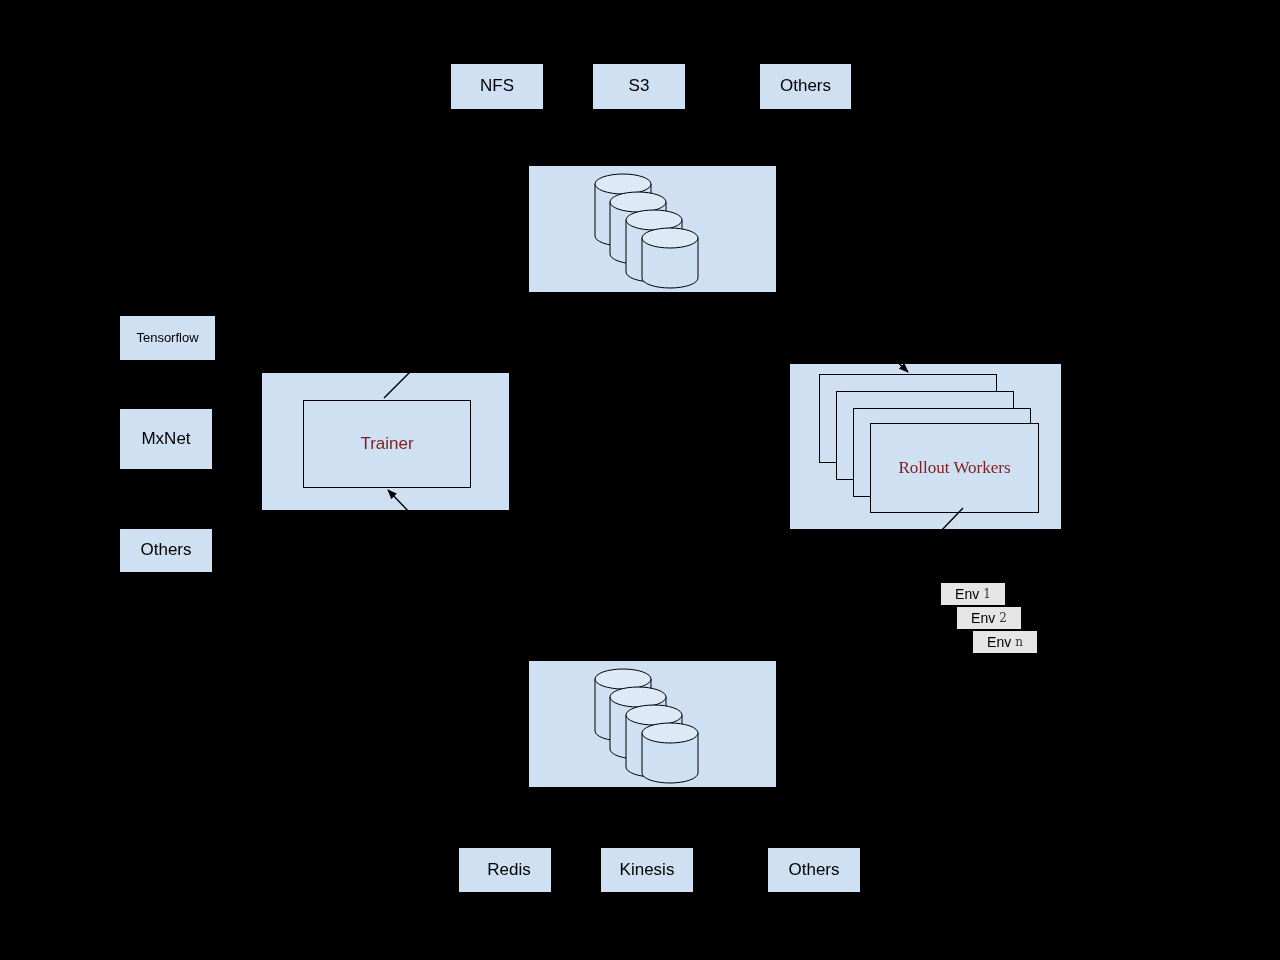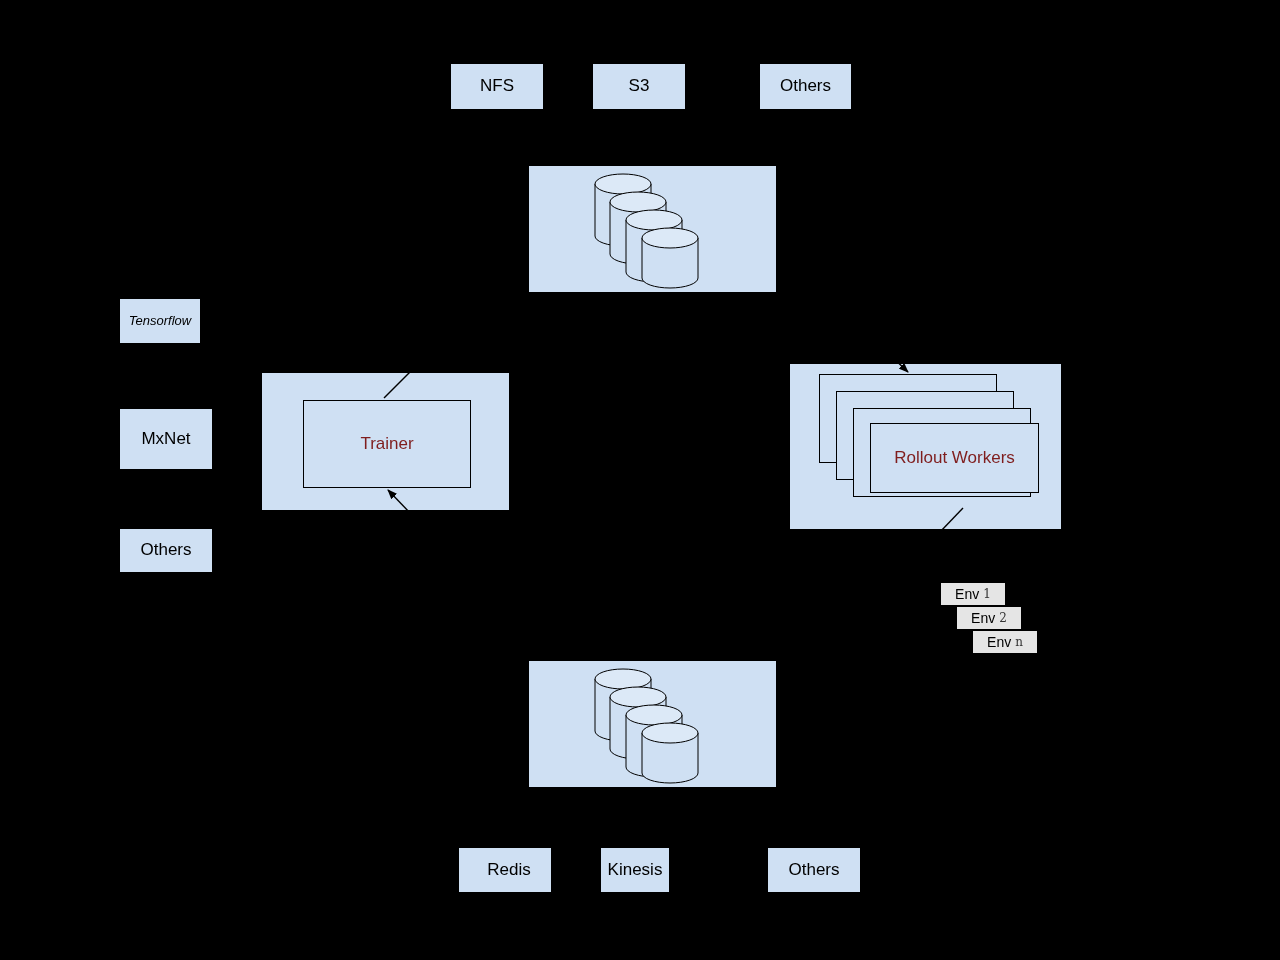--- a/index.html
+++ b/index.html
@@ -83,40 +83,40 @@
   </div>
   <div class="node" style="left:593px; top:64px; width:92px; height:45px;align-items:center;">
     <span>S3</span>
   </div>
   <div class="node" style="left:760px; top:64px; width:91px; height:45px;">
     <span>Others</span>
   </div>
 
   <div class="panel" style="left:529px; top:166px; width:247px; height:126px;"></div>
 
-  <div class="node small-label" style="left:120px; top:299px; width:80px; height:44px;font-style:italic;">
+  <div class="node small-label" style="left:120px; top:316px; width:95px; height:44px;">
     <span>Tensorflow</span>
   </div>
   <div class="node" style="left:120px; top:409px; width:92px; height:60px;">
     <span>MxNet</span>
   </div>
   <div class="node" style="left:120px; top:529px; width:92px; height:43px;">
     <span>Others</span>
   </div>
 
   <div class="panel" style="left:262px; top:373px; width:247px; height:137px;"></div>
   <div class="framed" style="left:303px; top:400px; width:168px; height:88px;">
     <span>Trainer</span>
   </div>
 
   <div class="panel" style="left:790px; top:364px; width:271px; height:165px;"></div>
   <div class="framed" style="left:819px; top:374px; width:178px; height:89px;"></div>
   <div class="framed" style="left:836px; top:391px; width:178px; height:89px;"></div>
   <div class="framed" style="left:853px; top:408px; width:178px; height:89px;"></div>
-  <div class="framed" style="left:870px; top:423px; width:169px; height:70px;">
+  <div class="framed" style="left:870px; top:423px; width:169px; height:90px;font-family:Liberation Serif, serif;">
     <span>Rollout Workers</span>
   </div>
 
   <div class="env-box" style="left:941px; top:583px; width:64px; height:22px;">
     <span>Env</span>
     <span class="sub">1</span>
   </div>
   <div class="env-box" style="left:957px; top:607px; width:64px; height:22px;">
     <span>Env</span>
     <span class="sub">2</span>
@@ -124,21 +124,21 @@
   <div class="env-box" style="left:973px; top:631px; width:64px; height:22px;">
     <span>Env</span>
     <span class="sub">n</span>
   </div>
 
   <div class="panel" style="left:529px; top:661px; width:247px; height:126px;"></div>
 
   <div class="node" style="left:459px; top:848px; width:92px; height:44px;padding-left:8px;">
     <span>Redis</span>
   </div>
-  <div class="node" style="left:601px; top:848px; width:68px; height:44px;">
+  <div class="node" style="left:601px; top:848px; width:92px; height:44px;">
     <span>Kinesis</span>
   </div>
   <div class="node" style="left:768px; top:848px; width:92px; height:44px;">
     <span>Others</span>
   </div>
 
   <svg class="overlay" viewBox="0 0 1280 960">
     <defs>
       <marker id="arrowhead" markerWidth="10" markerHeight="8" refX="9" refY="4" orient="auto" markerUnits="userSpaceOnUse">
         <path d="M0,0 L10,4 L0,8 z" fill="#000000"></path>

